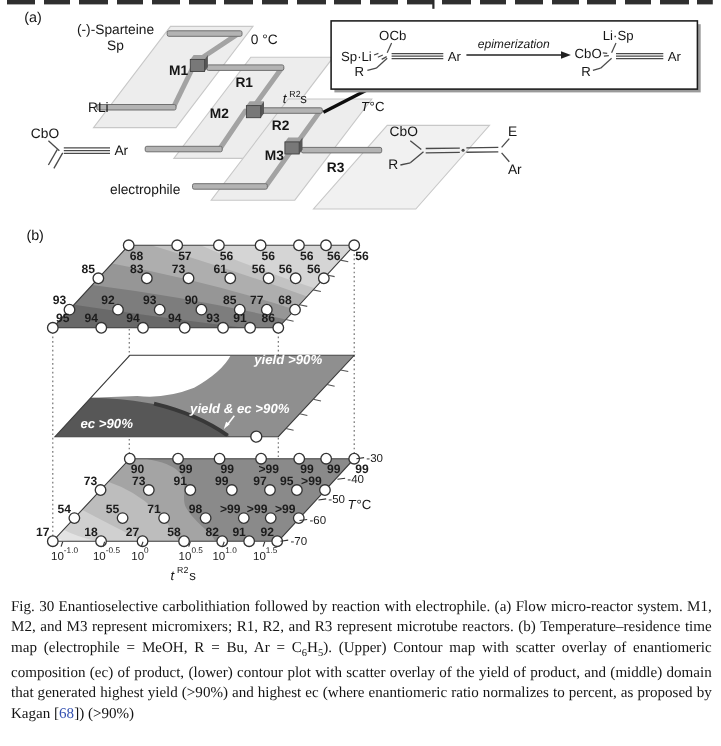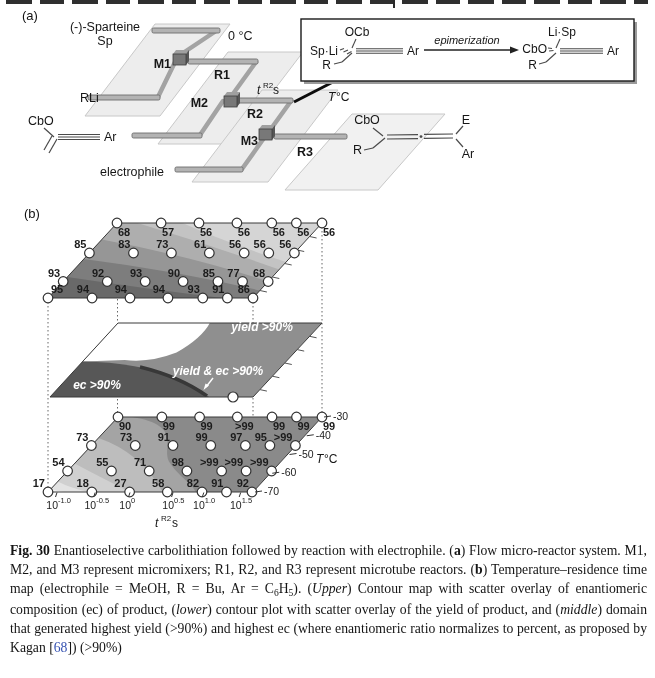--- a/index.html
+++ b/index.html
@@ -8,22 +8,22 @@
   svg text{font-family:"Liberation Sans",sans-serif;}
   .fig{position:absolute;left:0;}
   #panelA{top:4px;}
   #panelB{top:200px;}
   .topstrip{position:absolute;top:0;left:6px;width:642px;height:4px;
     background:repeating-linear-gradient(90deg,#2f2f2f 0 26px,rgba(0,0,0,0) 26px 34px,#2f2f2f 34px 58px,rgba(0,0,0,0) 58px 66px);}
   .descender{position:absolute;top:0;left:393px;width:2px;height:8px;background:#2a2a2a;}
   .caption{position:absolute;left:10px;top:541px;width:637px;
     font-family:"Liberation Serif",serif;font-size:13.7px;line-height:1.39;
     text-align:justify;color:#141414;margin:0;}
-  .caption .b{font-weight:bold;}
-  .caption .i{font-style:italic;}
+  .caption .b{font-weight:normal;}
+  .caption .i{}
   .caption .sub{font-size:9.5px;vertical-align:-3px;}
   .caption .ref{color:#3350b0;cursor:pointer;}
 </style>
 </head>
 <body>
 
 <div class="topstrip"></div>
 <div class="descender"></div>
 
 <svg id="panelA" class="fig" width="655" height="200" viewBox="0 6 655 200">

